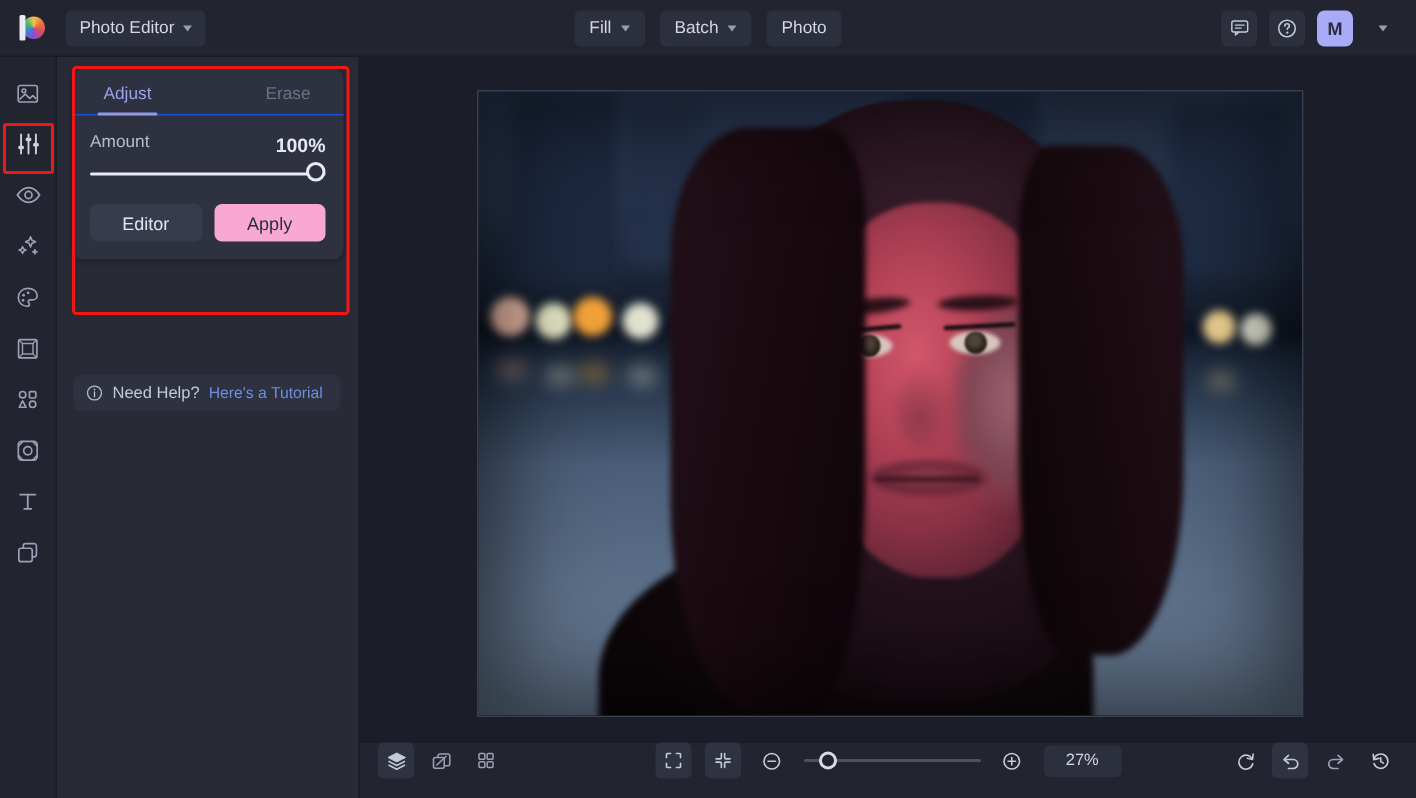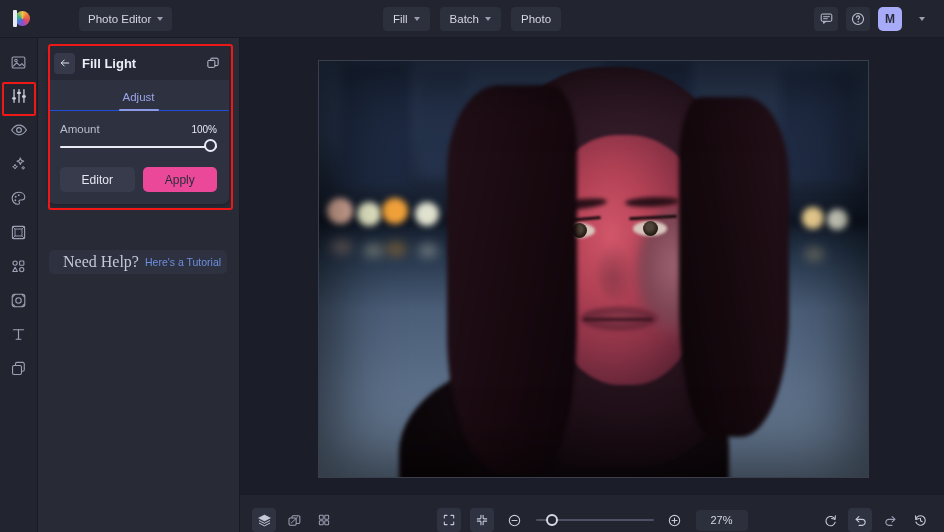--- a/index.html
+++ b/index.html
@@ -9,21 +9,20 @@
     font-family: "Liberation Sans", sans-serif;
     -webkit-font-smoothing: antialiased;
   }
   .app { position: relative; width: 944px; height: 532px; background: #1b1d28; }
 
   
   .topbar {
     position: absolute; top: 0; left: 0; width: 944px; height: 38px;
     background: #22242f; display: flex; align-items: center;
     border-bottom: 1px solid #191b24;
-    gap: 35px;
   }
   .logo {
     width: 22px; height: 22px; margin-left: 10px; border-radius: 4px;
     position: relative; flex: 0 0 auto;
   }
   .logo .ring {
     position: absolute; left: 5px; top: 3px; width: 15px; height: 15px; border-radius: 50%;
     background: conic-gradient(#f2c14e, #e8743b, #d94a6a, #8b4fd1, #3f7fd8, #43b86e, #f2c14e);
   }
   .logo .bar {
@@ -107,49 +106,49 @@
     flex: 1 1 50%; text-align: center; font-size: 11.5px; padding: 6px 0 7px;
     color: #6f7287; cursor: pointer; position: relative;
   }
   .tab.active { color: #9aa4e8; }
   .tab.active::after {
     content: ""; position: absolute; bottom: -1px; left: 50%; transform: translateX(-50%);
     width: 40px; height: 2px; background: #8f9ae6; border-radius: 1px;
   }
 
   .slider-row {
-    display: flex; justify-content: space-between; align-items: flex-end;
+    display: flex; justify-content: space-between; align-items: flex-start;
     padding: 12px 12px 0 12px;
   }
   .slider-label { color: #b9bccc; font-size: 11.5px; }
-  .slider-value { color: #e6e8f2; font-size: 10px; font-weight: normal; }
+  .slider-value { color: #e6e8f2; font-size: 13px; font-weight: bold; }
   .slider-track-wrap { padding: 7px 12px 0 12px; position: relative; height: 20px; }
   .slider-track {
     position: absolute; left: 12px; right: 12px; top: 11px; height: 2px;
     background: #e9ebf5; border-radius: 1px;
   }
   .slider-knob {
     position: absolute; top: 4px; width: 13px; height: 13px; border-radius: 50%;
     background: #2e3140; border: 2px solid #e9ebf5; box-sizing: border-box;
   }
   .panel-actions { display: flex; gap: 8px; padding: 12px 12px 2px 12px; }
   .btn {
     flex: 1 1 50%; height: 25px; border-radius: 5px; font-size: 12px;
     display: flex; align-items: center; justify-content: center; cursor: pointer;
     border: none; font-family: inherit;
   }
   .btn-cancel { background: #383b4c; color: #e3e5ef; }
-  .btn-apply { background: #ec4899; color: #2b2d3e; }
+  .btn-apply { background: #f9a8d4; color: #2b2d3e; }
 
   .help-box {
     position: absolute; top: 212px; left: 11px; width: 178px; height: 24px;
     background: #2e3140; border-radius: 5px; display: flex; align-items: center;
     gap: 6px; padding: 0 8px; cursor: pointer;
   }
-  .help-text { font-size: 16px; color: #c6c9d8; white-space: nowrap; font-family: Liberation Serif, serif; }
+  .help-text { font-size: 11px; color: #c6c9d8; white-space: nowrap; }
   .help-link { font-size: 10.5px; color: #6d8fe0; white-space: nowrap; }
 
   
   .canvas {
     position: absolute; top: 38px; left: 240px; right: 0; bottom: 38px;
     background: #1b1d28; display: flex; align-items: center; justify-content: center;
   }
   .photo-frame {
     position: absolute; left: 78px; top: 22px; width: 551px; height: 418px;
     border: 1px solid #3b3e4d; overflow: hidden; background: #0b0e16;
@@ -233,21 +232,21 @@
   .vignette {
     position: absolute; inset: 0;
     box-shadow: inset 0 0 60px 18px rgba(0,0,0,.55);
     pointer-events: none;
   }
 
   
   .bottombar {
     position: absolute; left: 240px; right: 0; bottom: 0; height: 38px;
     background: #22242f; border-top: 1px solid #191b24;
-    display: flex; align-items: flex-end; padding: 0 12px;
+    display: flex; align-items: flex-start; padding: 0 12px;
   }
   .bb-left { display: flex; gap: 6px; align-items: center; }
   .bb-center {
     position: absolute; left: 0; right: 0; display: flex; justify-content: center;
     align-items: center; gap: 9px; pointer-events: none;
   }
   .bb-center > * { pointer-events: auto; }
   .bb-right { margin-left: auto; display: flex; gap: 6px; align-items: center; }
   .bb-icon {
     width: 24px; height: 24px; border-radius: 4px; display: flex;
@@ -399,39 +398,27 @@
         <path d="M6.5 6.5 V4.6 a1.8 1.8 0 0 1 1.8-1.8 H15 a1.8 1.8 0 0 1 1.8 1.8 V11.4 a1.8 1.8 0 0 1-1.8 1.8 H13.5" fill="none" stroke="#9ca0b4" stroke-width="1.3"></path>
       </svg>
     </div>
     <div class="rail-hl"></div>
   </div>
 
   <div class="panelcol">
 
     <div class="tool-panel">
 
-      <div class="panel-head">
-        <div class="back-btn">
-          <svg width="12" height="12" viewBox="0 0 16 16">
-            <line x1="13" y1="8" x2="3.2" y2="8" stroke="#e4e6f0" stroke-width="1.3" stroke-linecap="round"></line>
-            <path d="M7 4 L3 8 L7 12" fill="none" stroke="#e4e6f0" stroke-width="1.3" stroke-linecap="round" stroke-linejoin="round"></path>
-          </svg>
-        </div>
-        <div class="panel-title">Fill Light</div>
-        <div class="panel-head-icon">
-          <svg width="14" height="14" viewBox="0 0 18 18">
-            <rect x="2.4" y="5.6" width="9" height="9" rx="1.4" fill="none" stroke="#c6c9d8" stroke-width="1.25"></rect>
-            <path d="M6 5.6 V4.2 a1.4 1.4 0 0 1 1.4-1.4 H14.2 a1.4 1.4 0 0 1 1.4 1.4 V11 a1.4 1.4 0 0 1-1.4 1.4 H11.4" fill="none" stroke="#c6c9d8" stroke-width="1.25"></path>
-          </svg>
-        </div>
-      </div>
 
       <div class="tabs">
         <div class="tab active">
           <span>Adjust</span>
+        </div>
+        <div class="tab">
+          <span>Erase</span>
         </div>
       </div>
 
       <div class="slider-row">
         <span class="slider-label">Amount</span>
         <span class="slider-value">100%</span>
       </div>
       <div class="slider-track-wrap">
         <div class="slider-track"></div>
         <div class="slider-knob" id="amount-knob" style="left: 156px;"></div>

